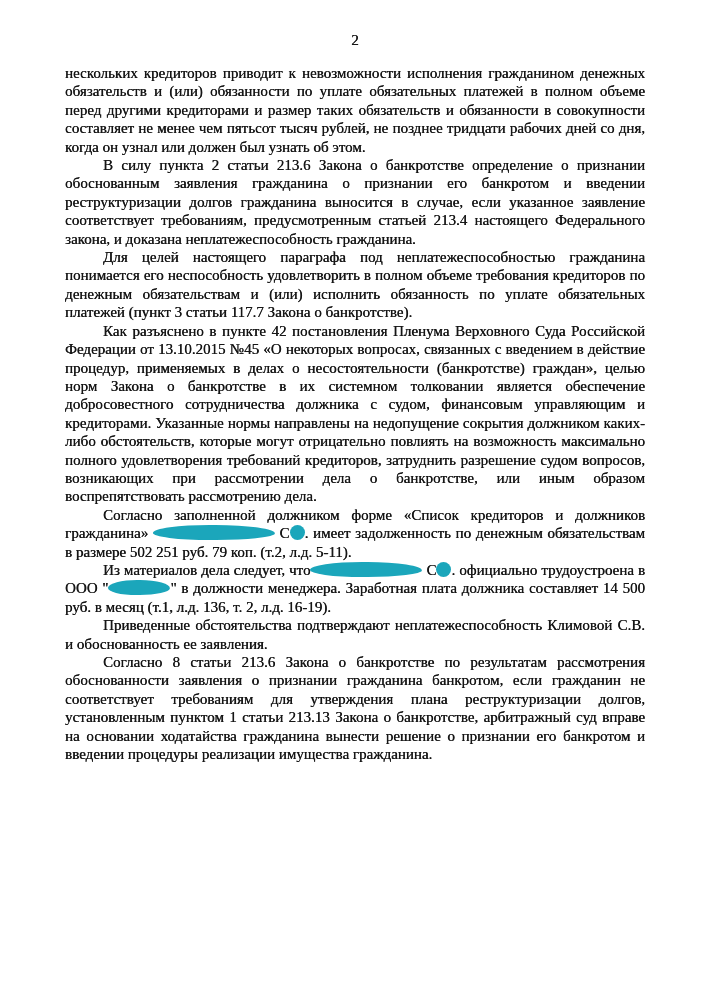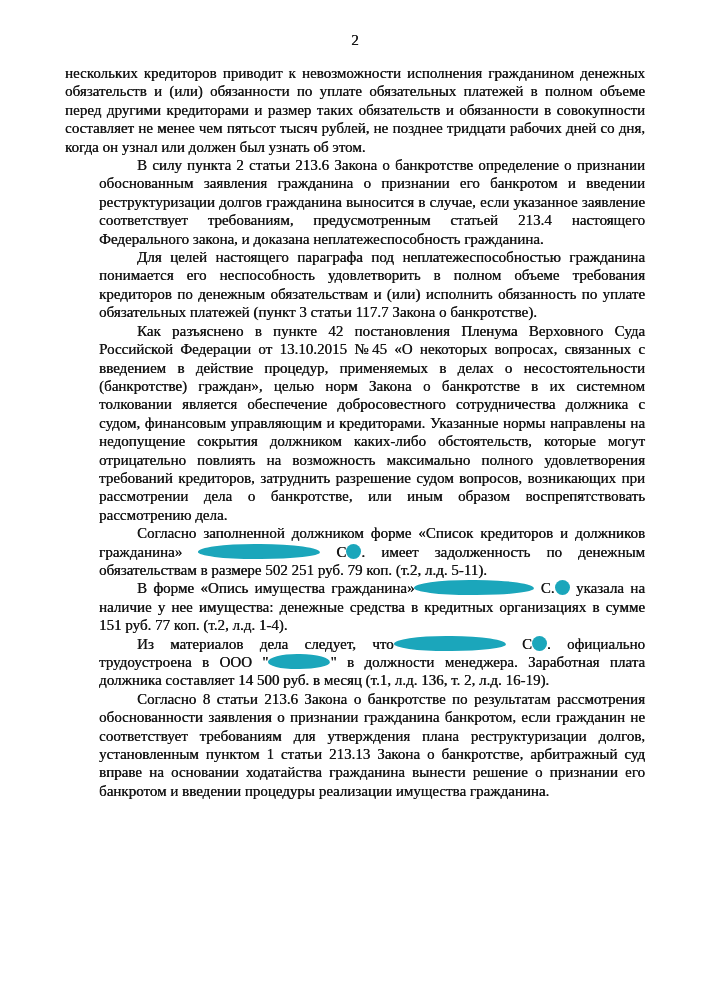--- a/index.html
+++ b/index.html
@@ -33,21 +33,20 @@
     font-size: 15px;
     line-height: 18.4px;
     text-align: justify;
     text-shadow: 0.3px 0 0 currentColor;
   }
   .para {
     margin: 0;
   }
   .para.indent {
     text-indent: 38px;
-    margin-left: 34px;
   }
   .redact {
     display: inline-block;
     height: 15px;
     border-radius: 9px;
     vertical-align: -2px;
     text-shadow: none;
   }
   .redact.capsule {
     
@@ -63,17 +62,17 @@
 <body>
 
 <div class="page">
   <div class="page-number">2</div>
   <div class="doc-body">
       <p class="para"><span>нескольких кредиторов приводит к невозможности исполнения гражданином денежных обязательств и (или) обязанности по уплате обязательных платежей в полном объеме перед другими кредиторами и размер таких обязательств и обязанности в совокупности составляет не менее чем пятьсот тысяч рублей, не позднее тридцати рабочих дней со дня, когда он узнал или должен был узнать об этом.</span></p>
       <p class="para indent"><span>В силу пункта 2 статьи 213.6 Закона о банкротстве определение о признании обоснованным заявления гражданина о признании его банкротом и введении реструктуризации долгов гражданина выносится в случае, если указанное заявление соответствует требованиям, предусмотренным статьей 213.4 настоящего Федерального закона, и доказана неплатежеспособность гражданина.</span></p>
       <p class="para indent"><span>Для целей настоящего параграфа под неплатежеспособностью гражданина понимается его неспособность удовлетворить в полном объеме требования кредиторов по денежным обязательствам и (или) исполнить обязанность по уплате обязательных платежей (пункт 3 статьи 117.7 Закона о банкротстве).</span></p>
       <p class="para indent"><span>Как разъяснено в пункте 42 постановления Пленума Верховного Суда Российской Федерации от 13.10.2015 №45 «О некоторых вопросах, связанных с введением в действие процедур, применяемых в делах о несостоятельности (банкротстве) граждан», целью норм Закона о банкротстве в их системном толковании является обеспечение добросовестного сотрудничества должника с судом, финансовым управляющим и кредиторами. Указанные нормы направлены на недопущение сокрытия должником каких-либо обстоятельств, которые могут отрицательно повлиять на возможность максимально полного удовлетворения требований кредиторов, затруднить разрешение судом вопросов, возникающих при рассмотрении дела о банкротстве, или иным образом воспрепятствовать рассмотрению дела.</span></p>
       <p class="para indent"><span>Согласно заполненной должником форме «Список кредиторов и должников гражданина» </span><span class="redact capsule" style="width: 122px; background: rgb(27, 166, 187);"></span><span> С</span><span class="redact dot" style="background: rgb(27, 166, 187);"></span><span>. имеет задолженность по денежным обязательствам в размере 502 251 руб. 79 коп. (т.2, л.д. 5-11).</span></p>
-      <p class="para indent"><span>В форме «Опись имущества гражданина»</span><span class="redact capsule" style="width: 120px; background: rgb(27, 166, 187);"></span><span> С.</span><span class="redact dot" style="background: rgb(27, 166, 187);"></span><span> указала на наличие у нее имущества: денежные средства в кредитных организациях в сумме 151 руб. 77 коп. (т.2, л.д. 1-4).</span></p>
       <p class="para indent"><span>Из материалов дела следует, что</span><span class="redact capsule" style="width: 112px; background: rgb(27, 166, 187);"></span><span> С</span><span class="redact dot" style="background: rgb(27, 166, 187);"></span><span>. официально трудоустроена в ООО "</span><span class="redact capsule" style="width: 62px; background: rgb(27, 166, 187);"></span><span>" в должности менеджера. Заработная плата должника составляет 14 500 руб. в месяц (т.1, л.д. 136, т. 2, л.д. 16-19).</span></p>
+      <p class="para indent"><span>Приведенные обстоятельства подтверждают неплатежеспособность Климовой С.В. и обоснованность ее заявления.</span></p>
       <p class="para indent"><span>Согласно 8 статьи 213.6 Закона о банкротстве по результатам рассмотрения обоснованности заявления о признании гражданина банкротом, если гражданин не соответствует требованиям для утверждения плана реструктуризации долгов, установленным пунктом 1 статьи 213.13 Закона о банкротстве, арбитражный суд вправе на основании ходатайства гражданина вынести решение о признании его банкротом и введении процедуры реализации имущества гражданина.</span></p>
     </div>
 </div>
 
 </body></html>

